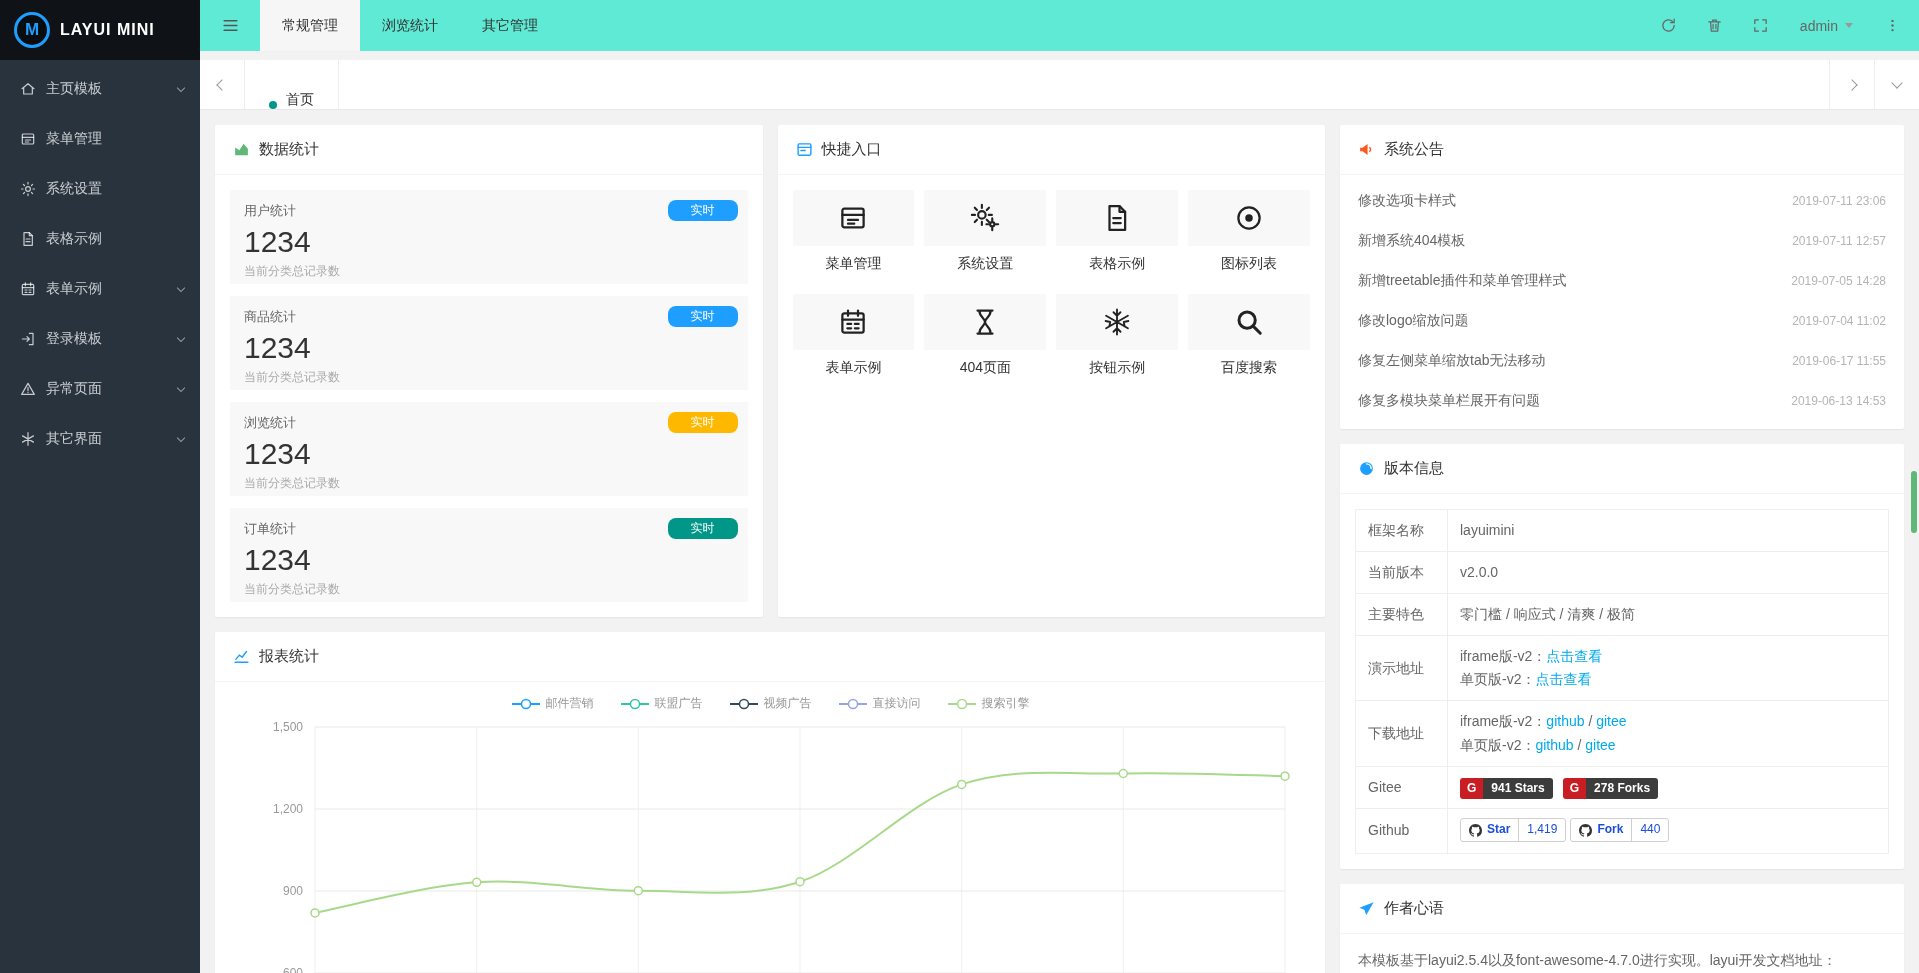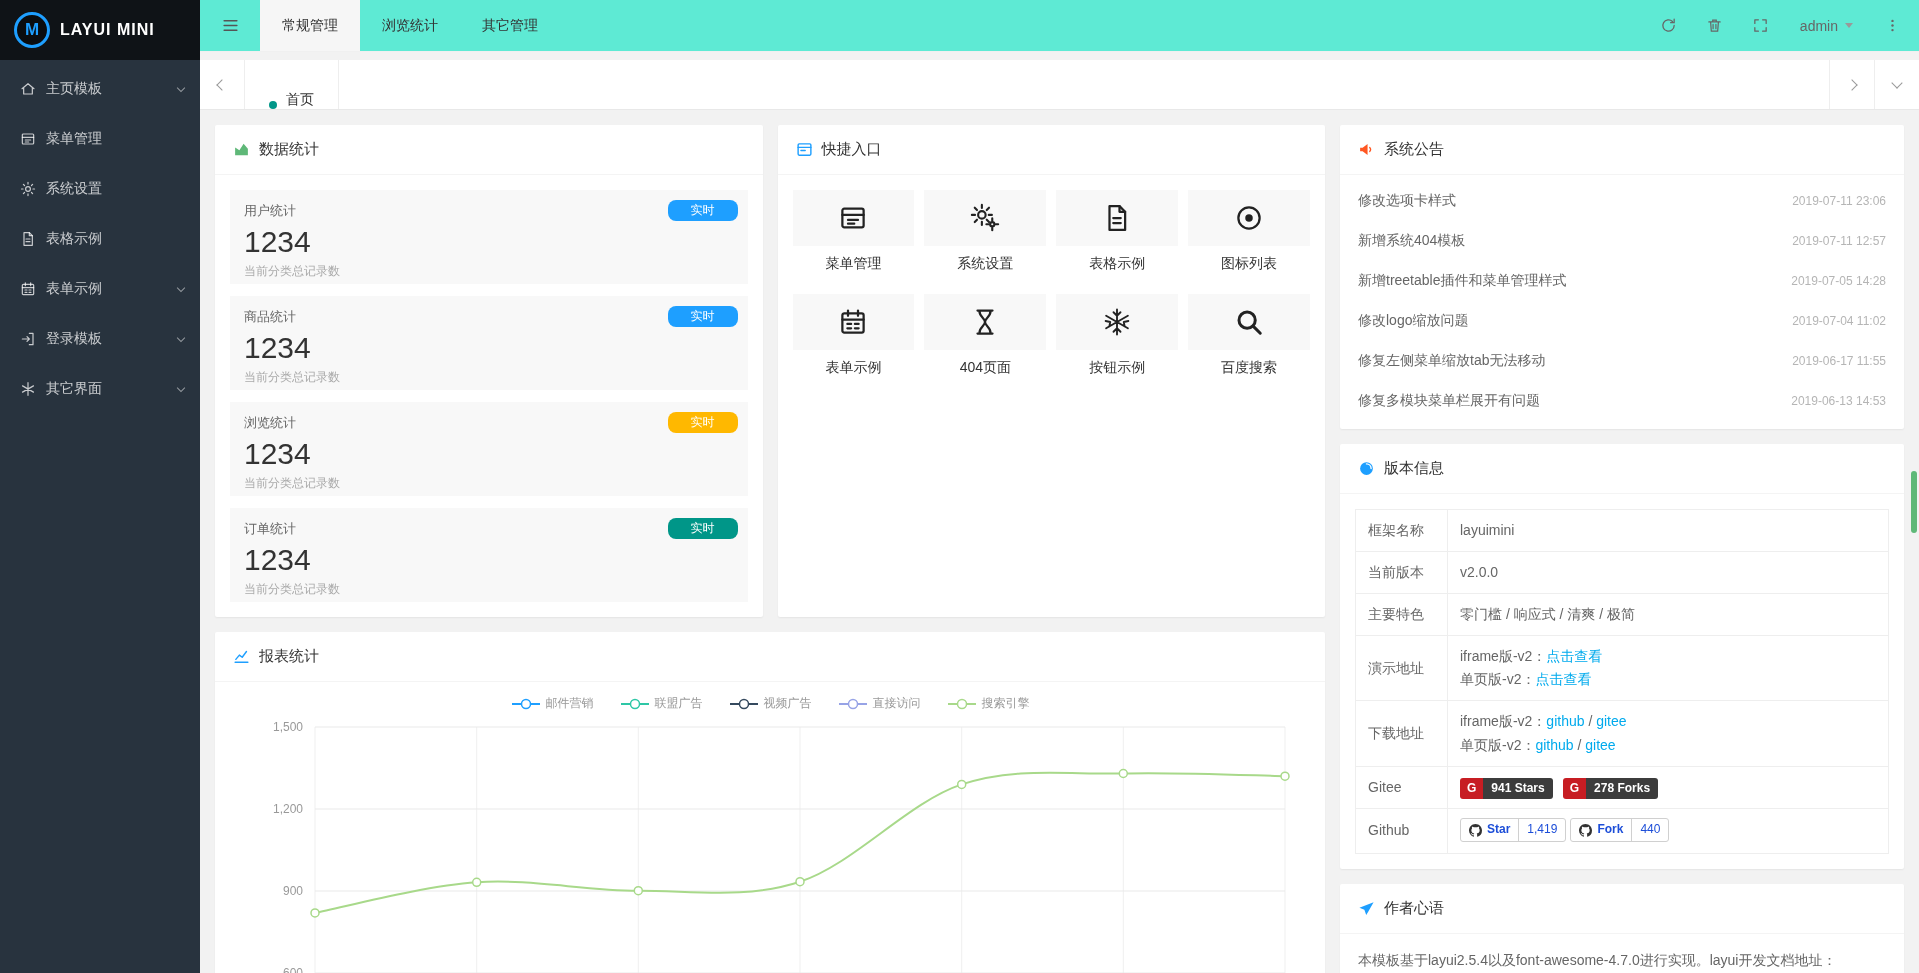--- a/index.html
+++ b/index.html
@@ -178,20 +178,31 @@
         <span class="s-chev"></span>
       </div>
       <div class="menu-item">
         <span class="mi-icon">
           <svg viewBox="0 0 24 24" fill="none" stroke="currentColor" stroke-linecap="round" stroke-linejoin="round" stroke-width="1.8">
             <path d="M14 3.5h5.5v17H14"></path>
             <path d="M3.5 12h10M10.5 8.5 14 12l-3.5 3.5"></path>
           </svg>
         </span>
         <span class="mi-label">登录模板</span>
+        <span class="s-chev"></span>
+      </div>
+      <div class="menu-item">
+        <span class="mi-icon">
+          <svg viewBox="0 0 24 24" fill="none" stroke="currentColor" stroke-linecap="round" stroke-linejoin="round" stroke-width="1.8">
+            <path d="M12 3.5 21.5 20h-19z"></path>
+            <path d="M12 10v4.5"></path>
+            <circle cx="12" cy="17.2" r="0.9" fill="currentColor" stroke="none"></circle>
+          </svg>
+        </span>
+        <span class="mi-label">异常页面</span>
         <span class="s-chev"></span>
       </div>
       <div class="menu-item">
         <span class="mi-icon">
           <svg viewBox="0 0 24 24" fill="none" stroke="currentColor" stroke-linecap="round" stroke-linejoin="round" stroke-width="1.8">
             <path d="M12 2.5v19M3.8 7.3l16.4 9.4M3.8 16.7 20.2 7.3"></path>
           </svg>
         </span>
         <span class="mi-label">其它界面</span>
         <span class="s-chev"></span>

